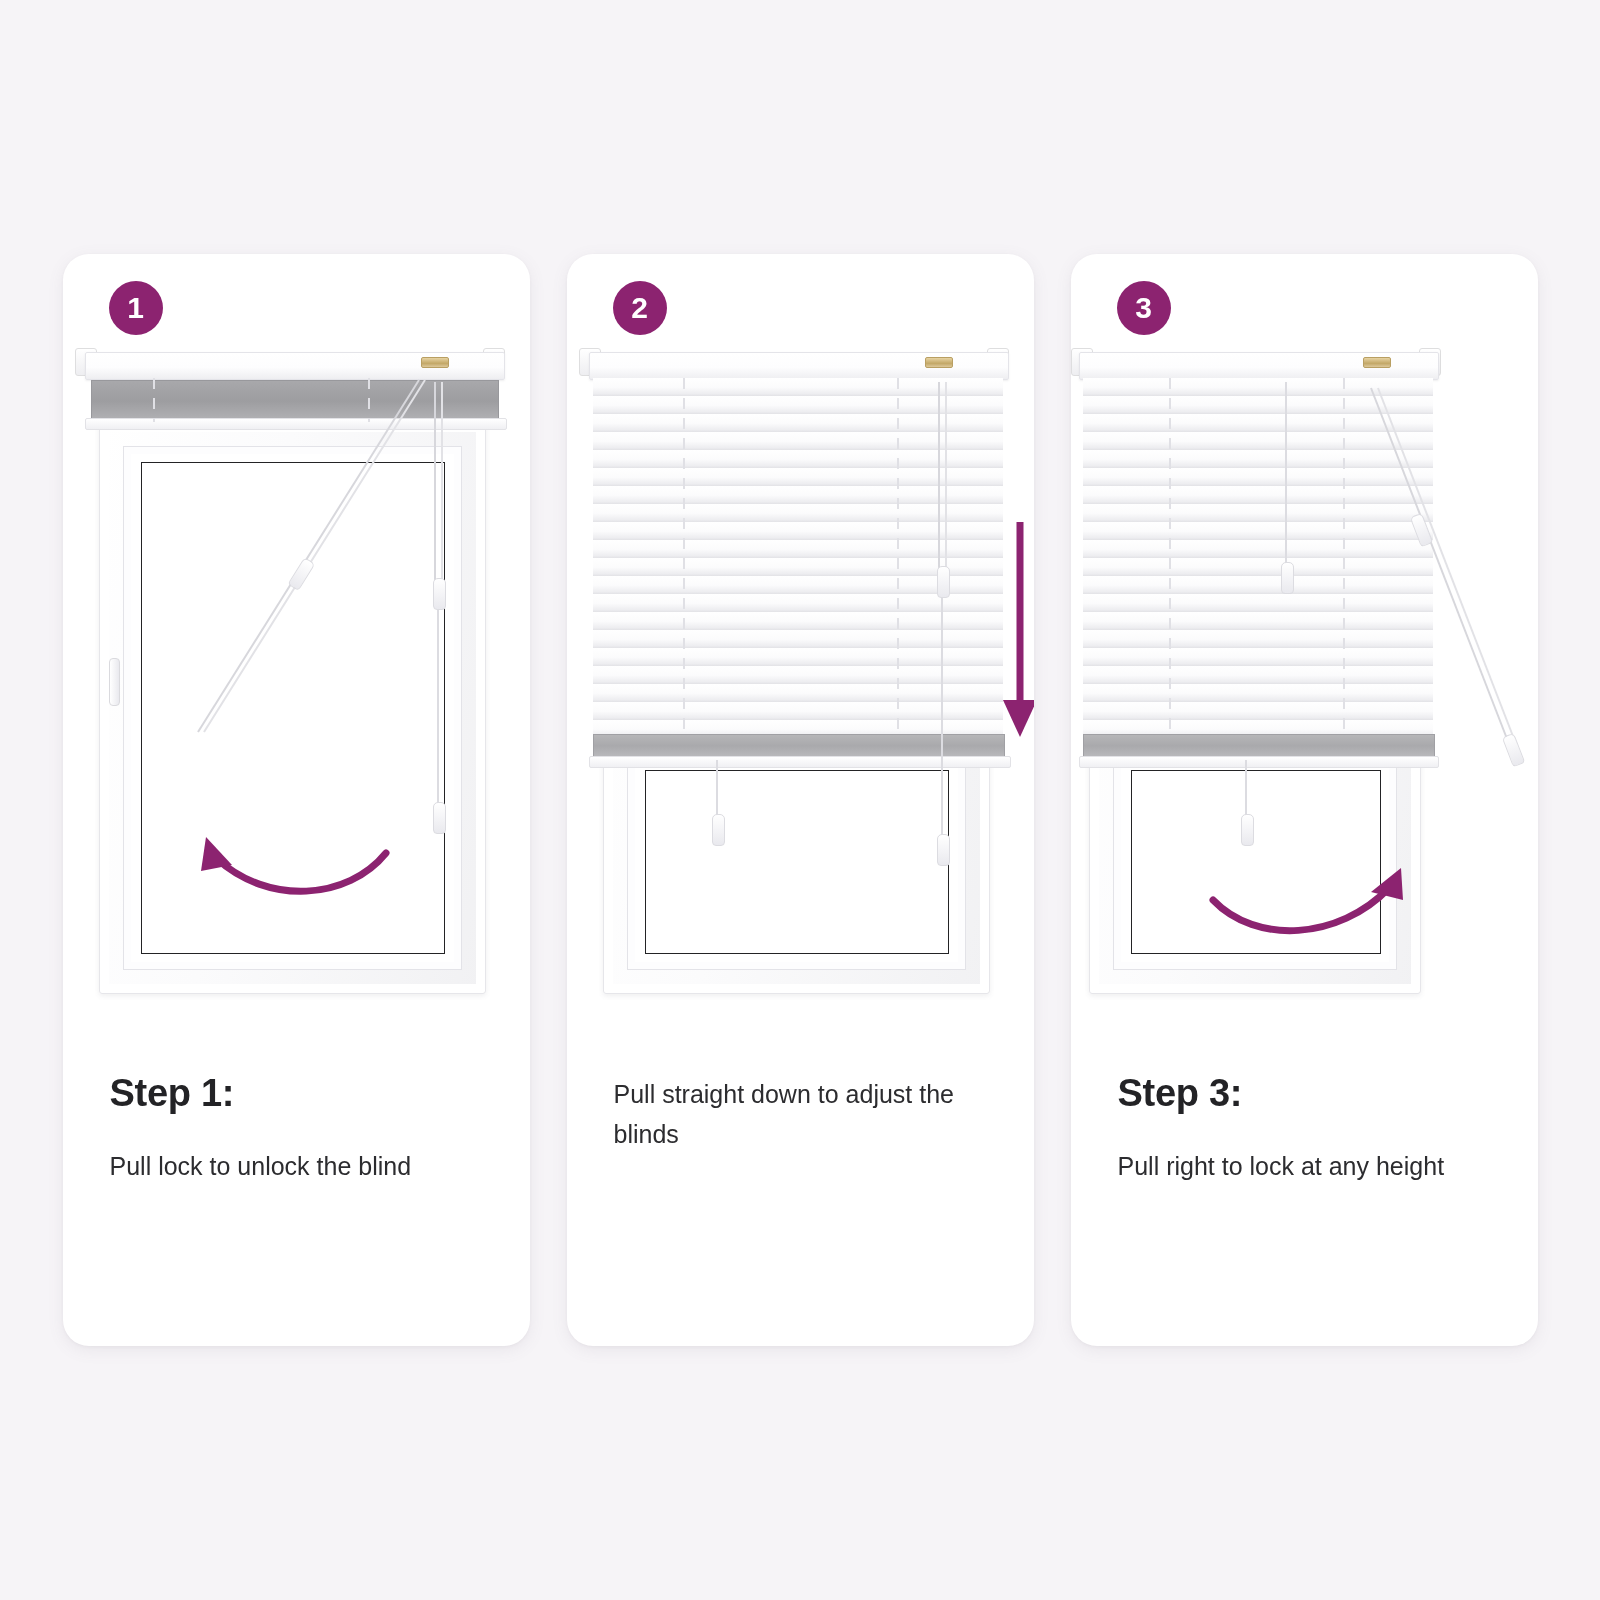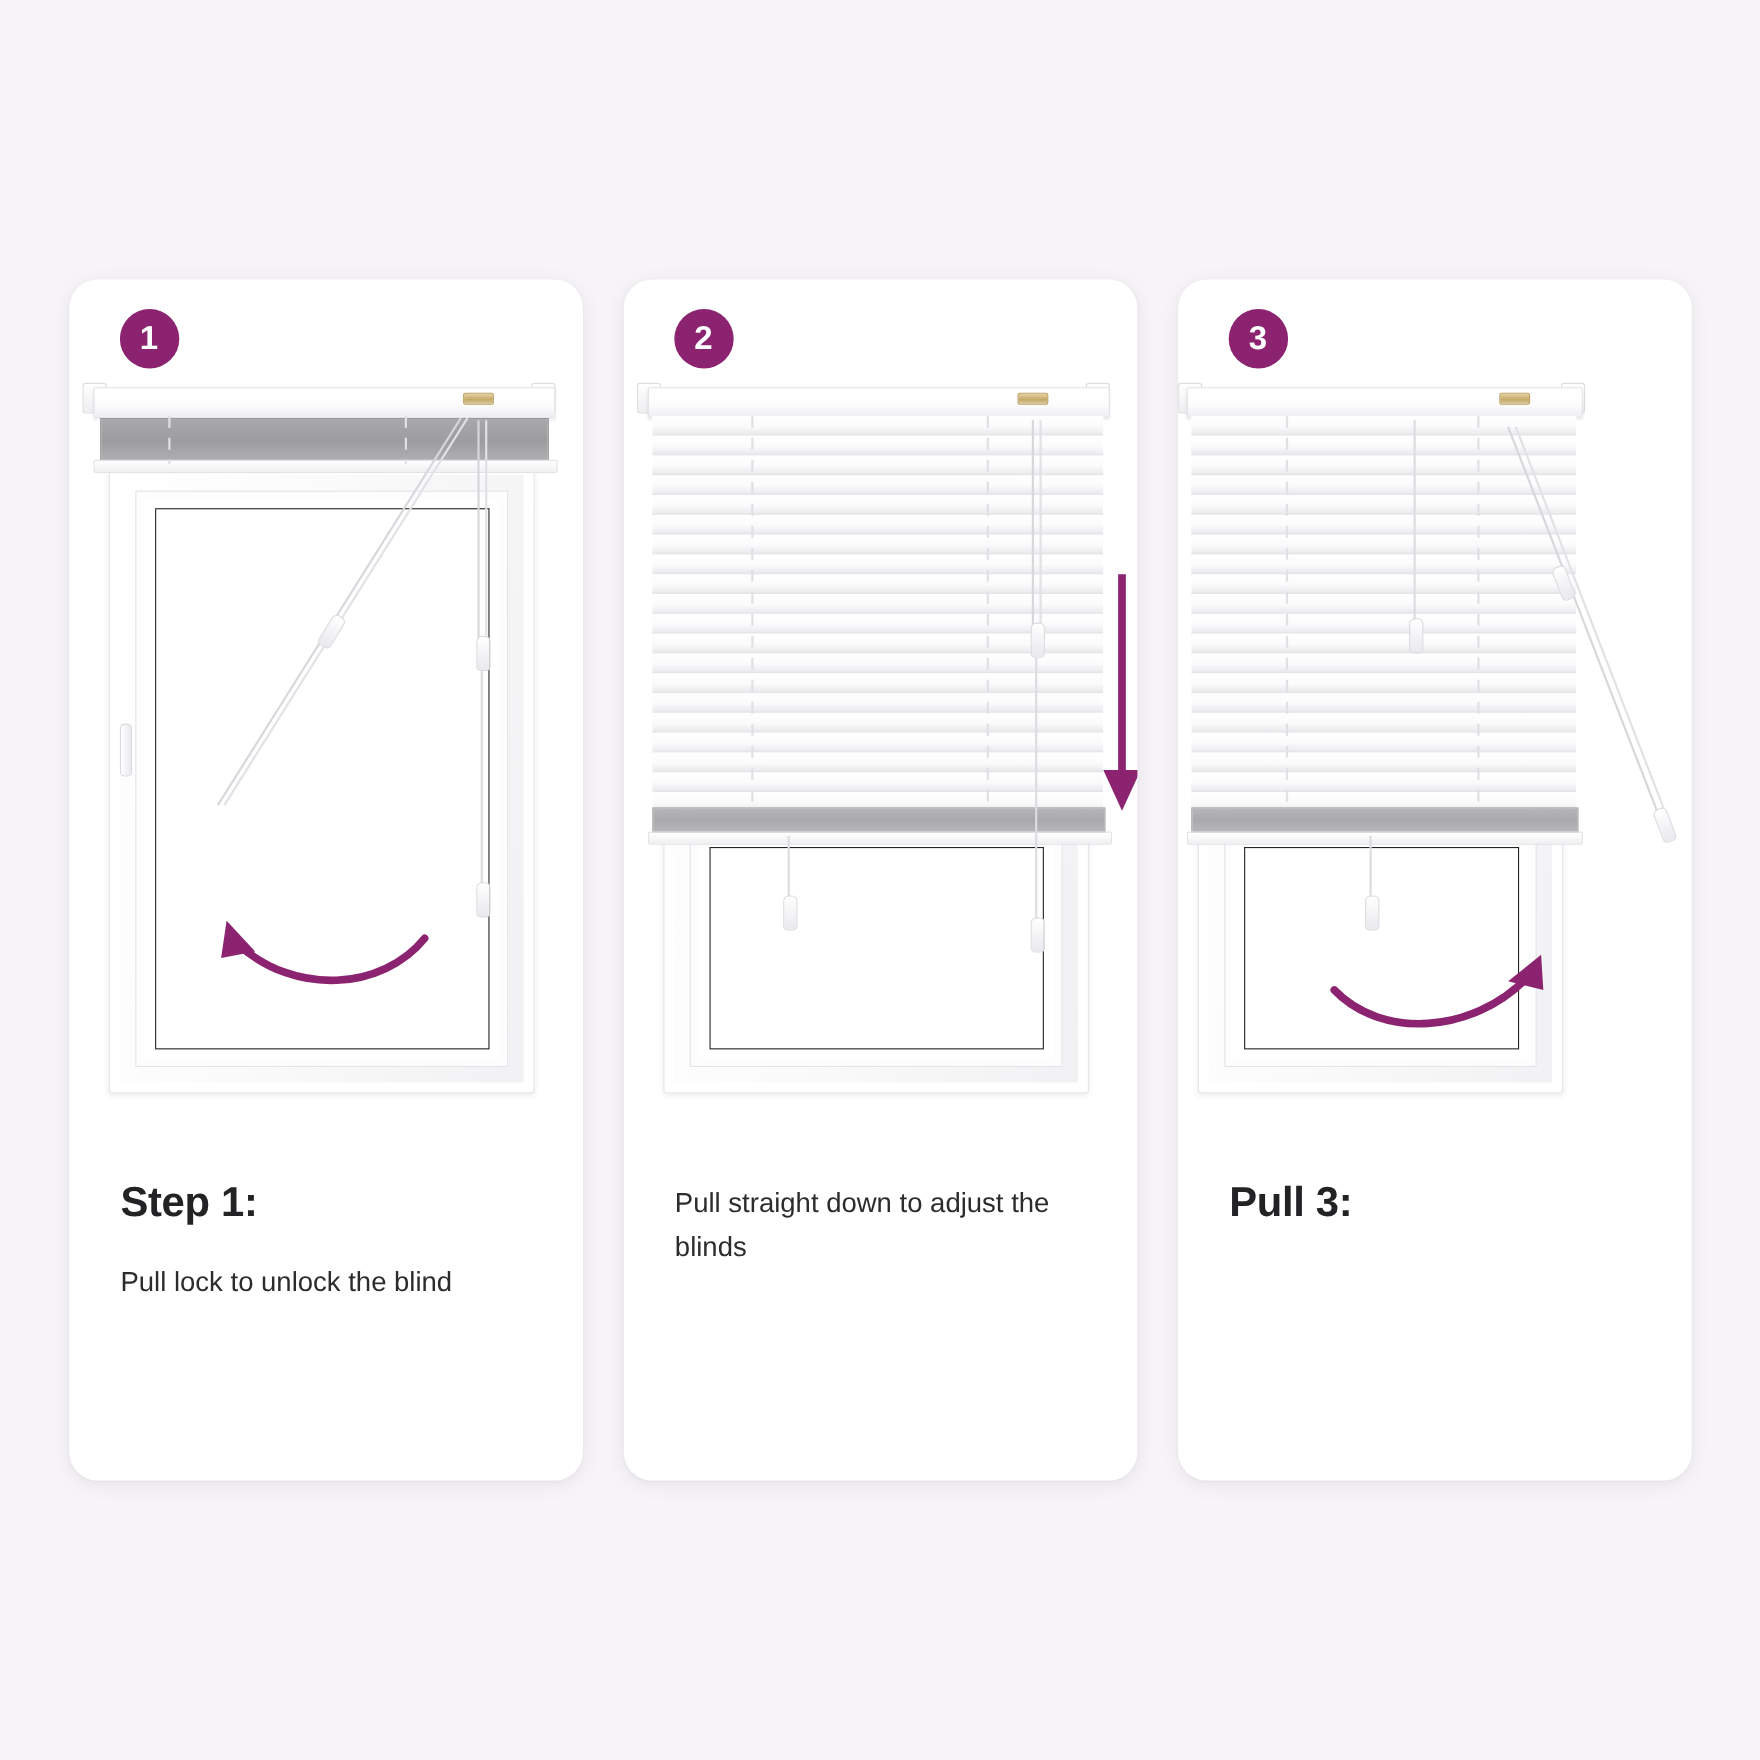--- a/index.html
+++ b/index.html
@@ -365,17 +365,18 @@
       <div class="tassel" style="left:210px; top:222px;"></div>
       <div class="tassel" style="left:170px; top:474px;"></div>
 
       <svg class="overlay" viewBox="0 0 467 700">
         <path d="M 142 560 C 185 605 268 600 318 548" stroke="#8c2370" stroke-width="7" fill="none" stroke-linecap="round"></path>
         <polygon points="330,528 332,560 300,552" fill="#8c2370"></polygon>
       </svg>
     </div>
 
     <div class="caption">
-      <p class="step-title">Pull 3:</p>
+      <p class="step-title">Step 3:</p>
+      <p class="step-desc">Pull right to lock at any height</p>
     </div>
   </div>
 
 </div>
 
 </body></html>

